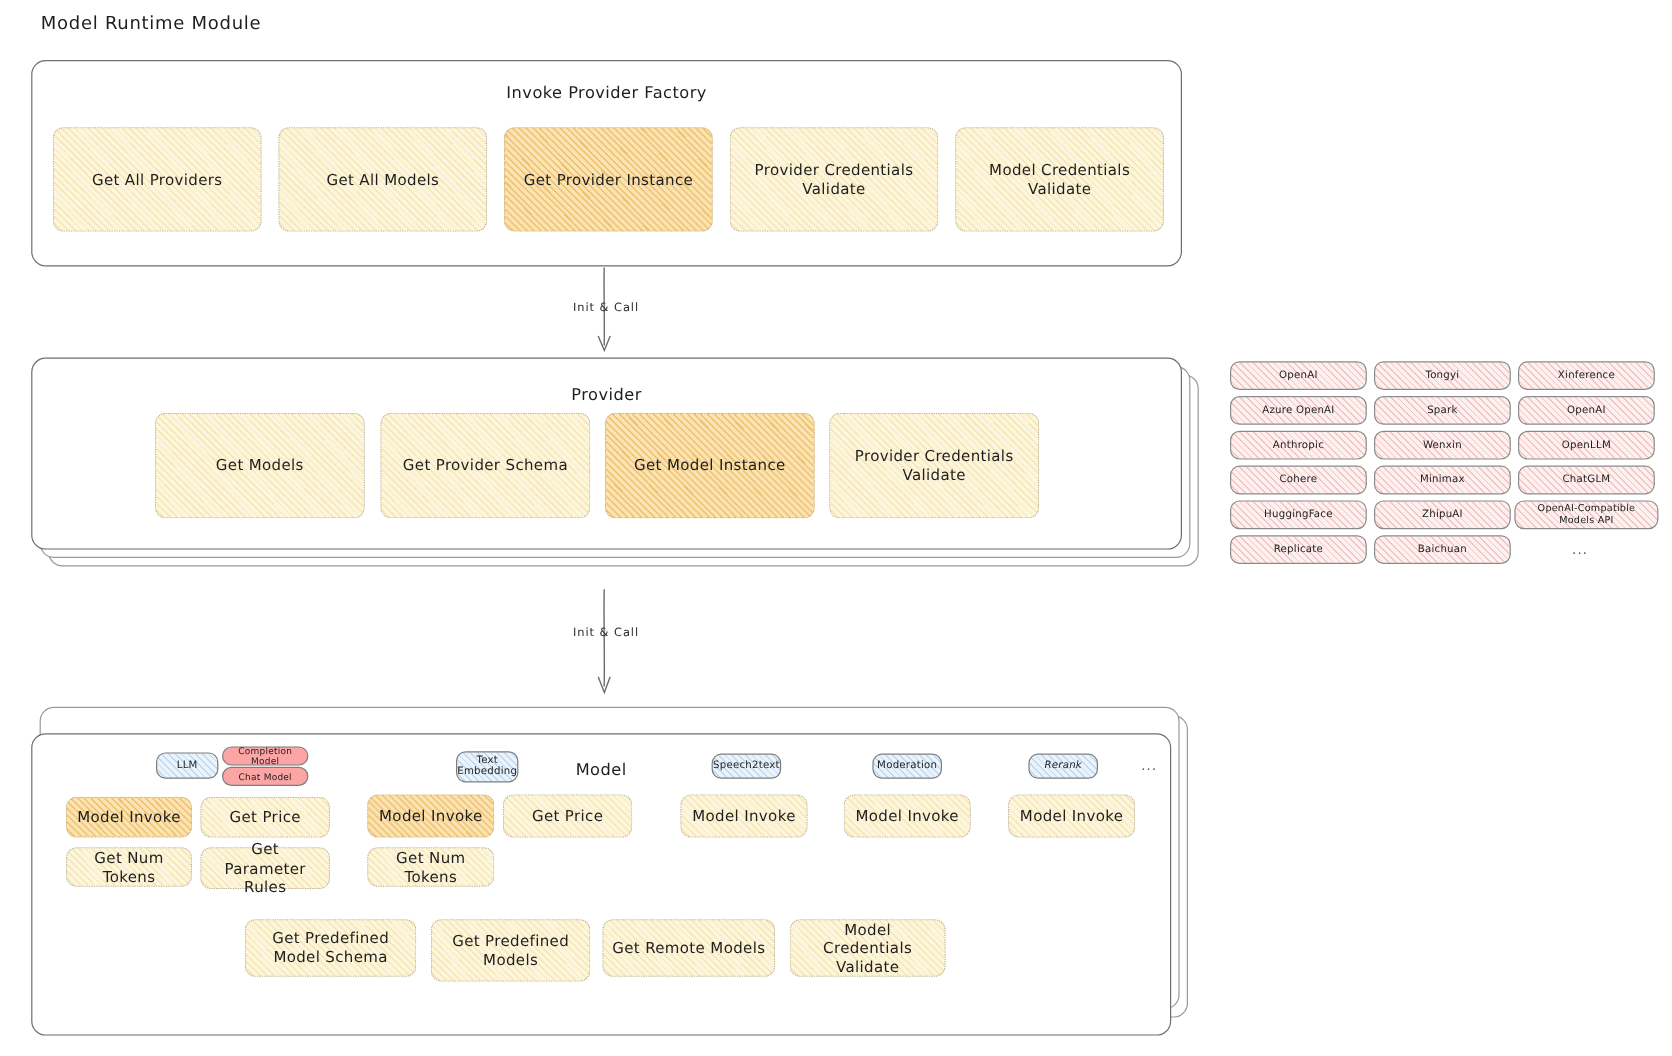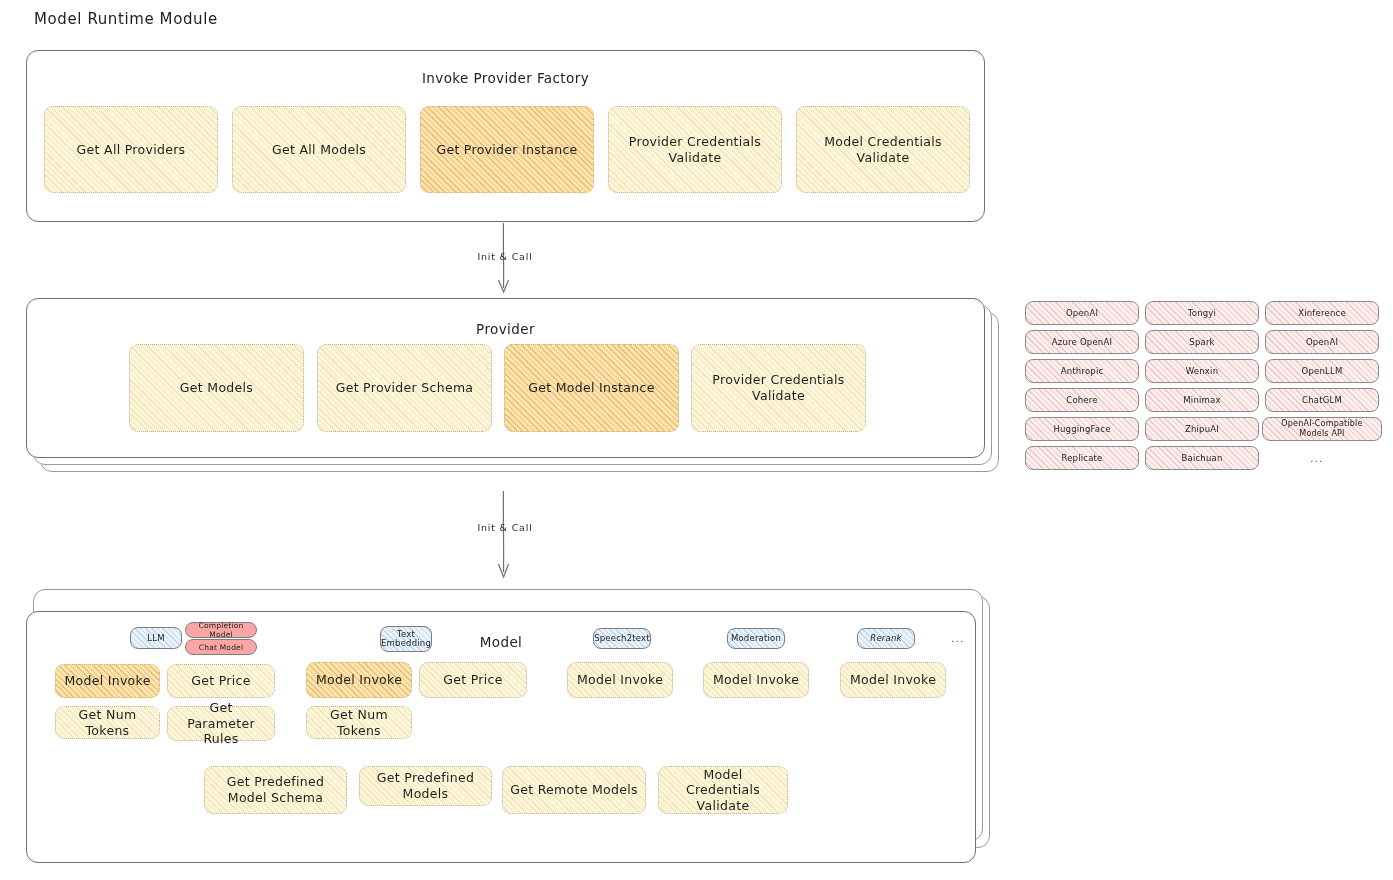--- a/index.html
+++ b/index.html
@@ -286,21 +286,21 @@
 <div class="node fill-yellow" style="left:703px;top:662px;width:106px;height:36px;">
   <span>Model Invoke</span>
 </div>
 <div class="node fill-yellow" style="left:840px;top:662px;width:106px;height:36px;">
   <span>Model Invoke</span>
 </div>
 
 <div class="node fill-yellow" style="left:204px;top:766px;width:143px;height:48px;">
   <span>Get Predefined Model Schema</span>
 </div>
-<div class="node fill-yellow" style="left:359px;top:766px;width:133px;height:40px;">
+<div class="node fill-yellow" style="left:359px;top:766px;width:133px;height:52px;">
   <span>Get Predefined Models</span>
 </div>
 <div class="node fill-yellow" style="left:502px;top:766px;width:144px;height:48px;">
   <span>Get Remote Models</span>
 </div>
 <div class="node fill-yellow" style="left:658px;top:766px;width:130px;height:48px;">
   <span>Model Credentials Validate</span>
 </div>
 
 </body></html>

